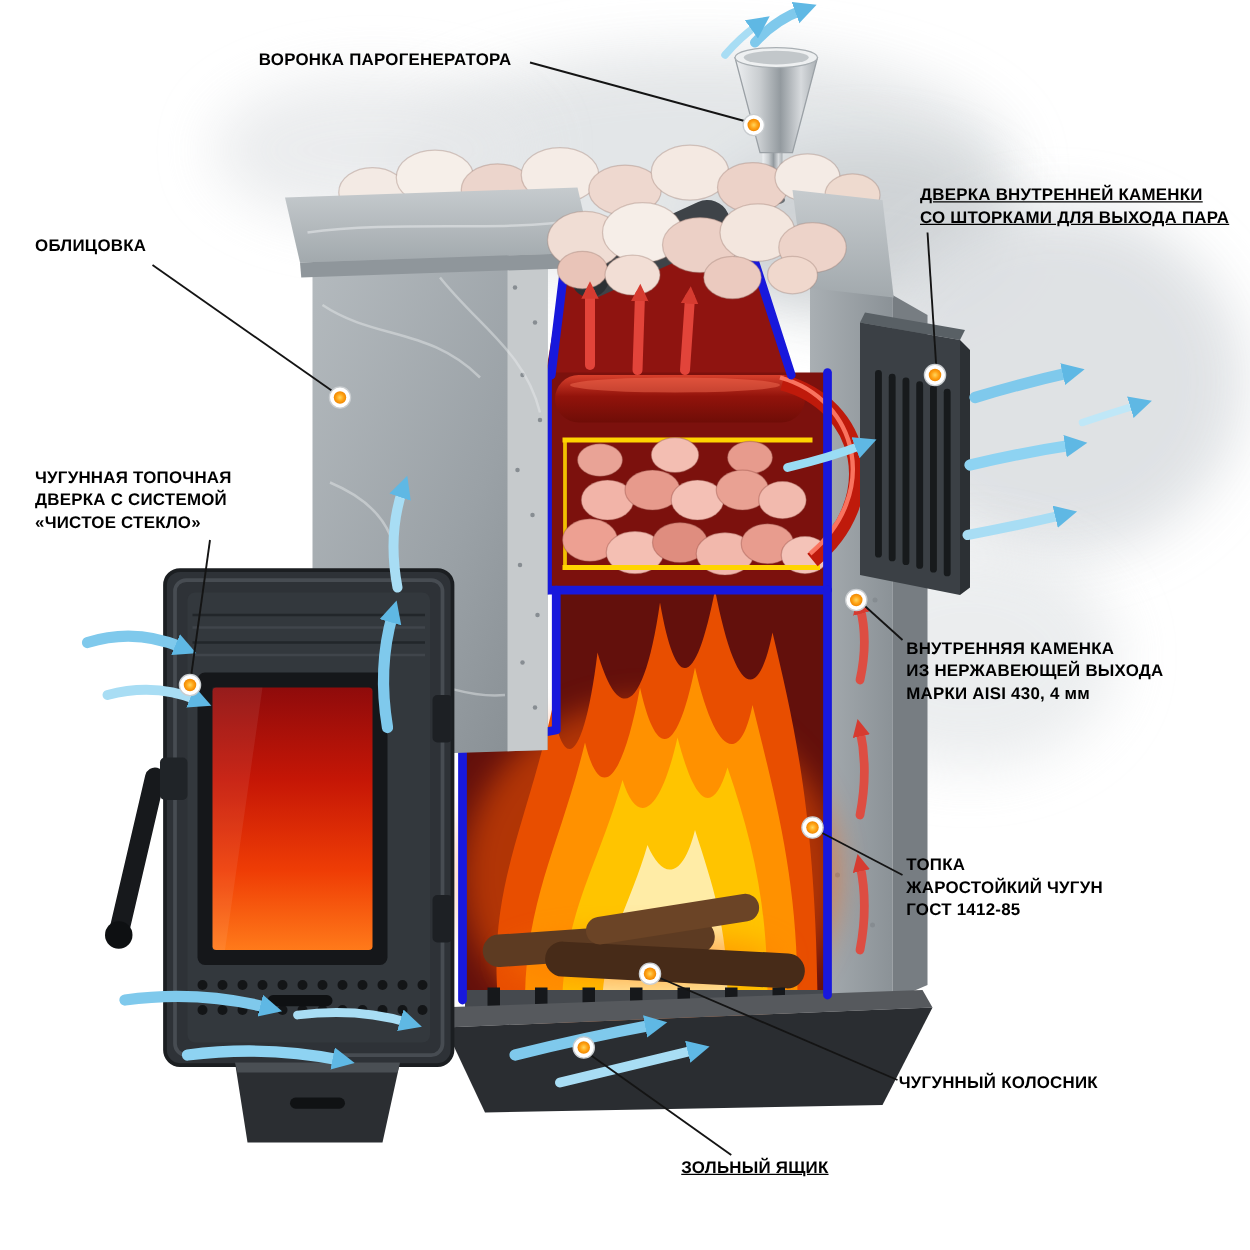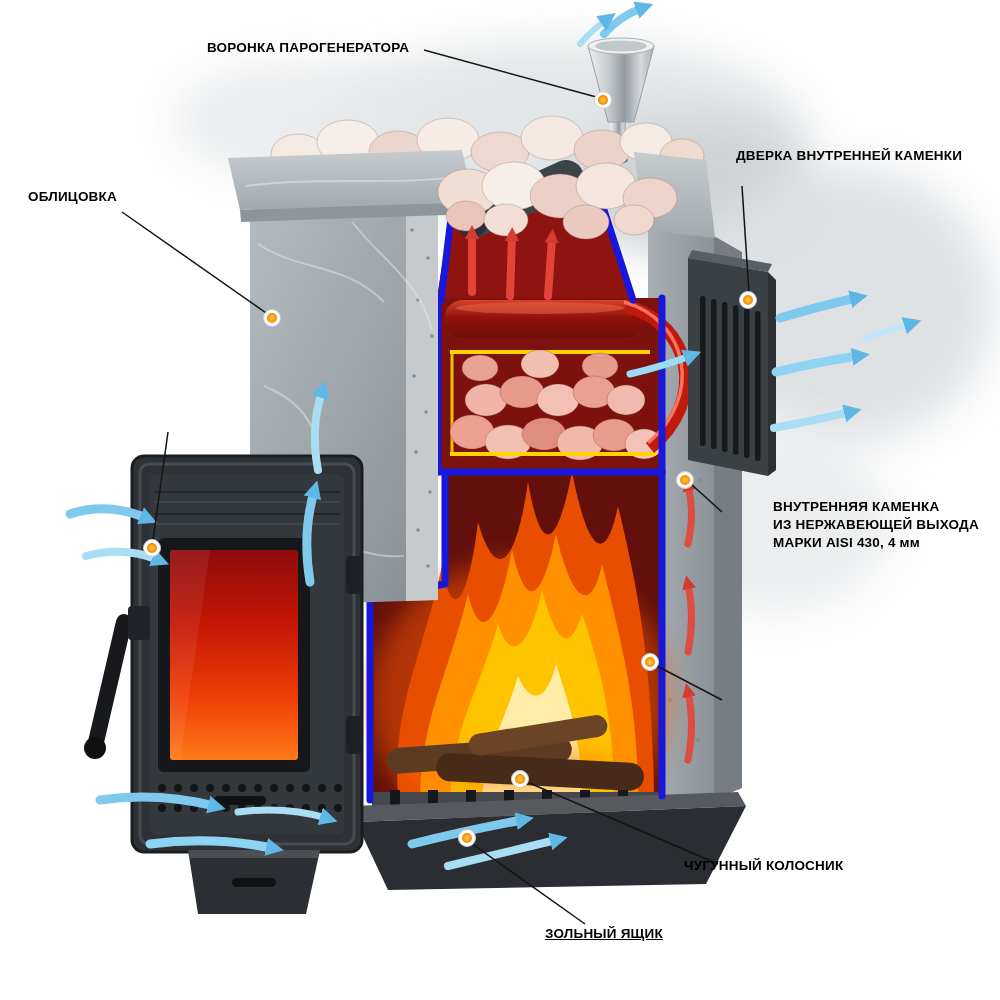--- a/index.html
+++ b/index.html
@@ -364,37 +364,48 @@
       <circle r="8.5" fill="#fff" stroke="#c9cdd0"></circle>
           <circle r="5" fill="url(#gDot)"></circle>
         </g>
   </g>
 </svg>
 
 <div class="label" style="left:207px;top:39px;">
   <span class="ln">ВОРОНКА ПАРОГЕНЕРАТОРА</span>
 </div>
 
-<div class="label" style="left:736px;top:147px;">
+<div class="label" style="left:736px;top:147px;text-decoration:underline;">
   <span class="ln">ДВЕРКА ВНУТРЕННЕЙ КАМЕНКИ</span>
+  <span class="ln">СО ШТОРКАМИ ДЛЯ ВЫХОДА ПАРА</span>
 </div>
 
 <div class="label" style="left:28px;top:188px;">
   <span class="ln">ОБЛИЦОВКА</span>
 </div>
 
-
-<div class="label" style="left:725px;top:498px;margin-left:48px;">
+<div class="label" style="left:28px;top:373px;">
+  <span class="ln">ЧУГУННАЯ ТОПОЧНАЯ</span>
+  <span class="ln">ДВЕРКА С СИСТЕМОЙ</span>
+  <span class="ln">«ЧИСТОЕ СТЕКЛО»</span>
+</div>
+
+<div class="label" style="left:725px;top:510px;">
   <span class="ln">ВНУТРЕННЯЯ КАМЕНКА</span>
   <span class="ln">ИЗ НЕРЖАВЕЮЩЕЙ ВЫХОДА</span>
   <span class="ln">МАРКИ AISI 430,  4 мм</span>
 </div>
 
-
-<div class="label" style="left:684px;top:857px;">
+<div class="label" style="left:725px;top:683px;">
+  <span class="ln">ТОПКА</span>
+  <span class="ln">ЖАРОСТОЙКИЙ ЧУГУН</span>
+  <span class="ln">ГОСТ 1412-85</span>
+</div>
+
+<div class="label" style="left:719px;top:857px;">
   <span class="ln">ЧУГУННЫЙ КОЛОСНИК</span>
 </div>
 
 <div class="label" style="left:545px;top:925px;text-decoration:underline;">
   <span class="ln">ЗОЛЬНЫЙ ЯЩИК</span>
 </div>
 
 </div>
 
 </body></html>

